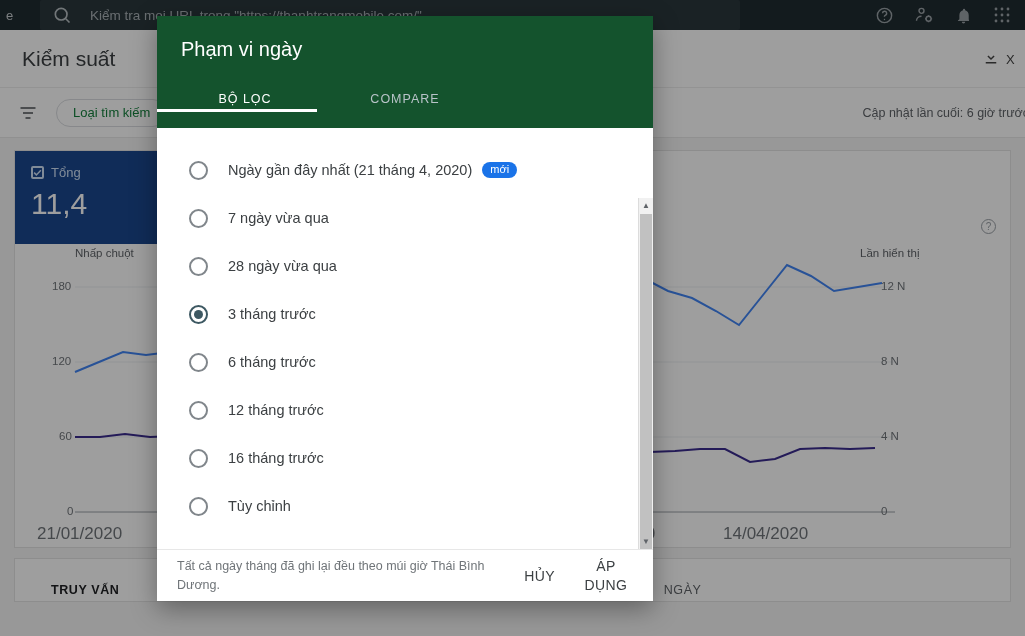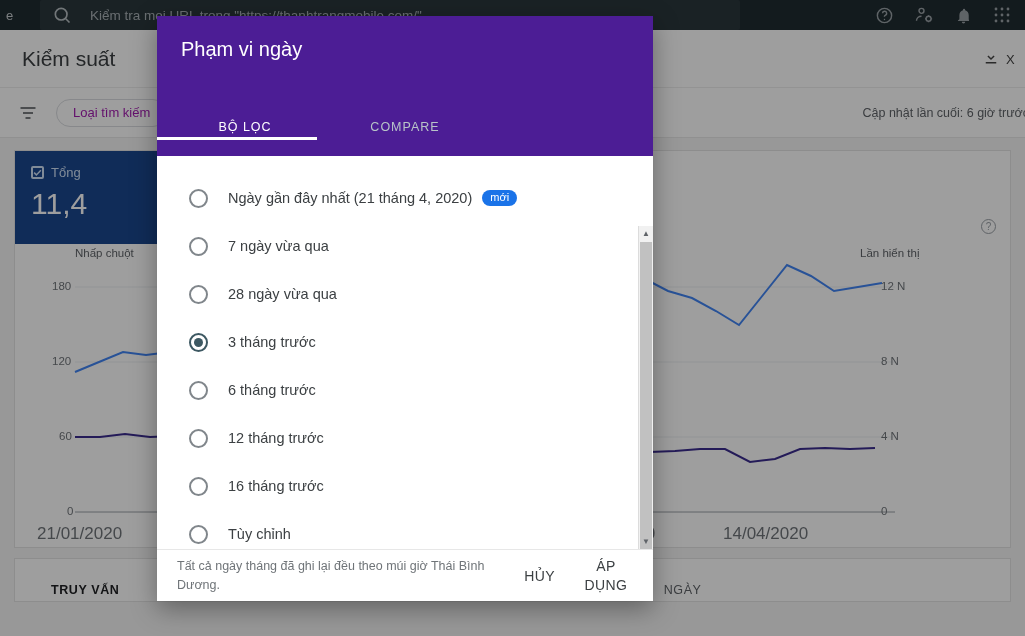--- a/index.html
+++ b/index.html
@@ -65,21 +65,21 @@
     display: flex; align-items: center;
     padding: 0 18px;
     border-bottom: 1px solid #e8e8e8;
     position: relative;
   }
   .filter-icon { width: 26px; color: #5f6368; display:flex; align-items:center; }
   .chip {
     margin-left: 12px;
     height: 28px; border: 1px solid #dadce0; border-radius: 14px;
     display: flex; align-items: center; padding: 0 16px;
-    font-size: 13px; color: #a21caf; white-space: nowrap;
+    font-size: 13px; color: #15803d; white-space: nowrap;
   }
   .last-update {
     position: absolute; right: -4px; top: 50%; transform: translateY(-50%);
     font-size: 12.5px; color: #5f6368; white-space: nowrap;
   }
 
   .card {
     margin: 12px 14px 0 14px;
     background: #fff;
     border: 1px solid #e4e4e4;
@@ -141,22 +141,22 @@
   .dialog {
     position: absolute;
     left: 157px; top: 16px;
     width: 496px; height: 585px;
     background: #fff;
     z-index: 60;
     box-shadow: 0 8px 24px rgba(0,0,0,.35);
     display: flex; flex-direction: column;
   }
   .dlg-header {
-    background: #4c1d95; color: #fff;
-    height: 140px; flex: none;
+    background: #14532d; color: #fff;
+    height: 112px; flex: none;
     position: relative;
   }
   .dlg-title {
     position: absolute; left: 24px; top: 22px;
     font-size: 20px; color: #fff;
   }
   .dlg-tabs {
     position: absolute; left: 0; bottom: 0; right: 0;
     display: flex; height: 42px; align-items: flex-start;
   }

